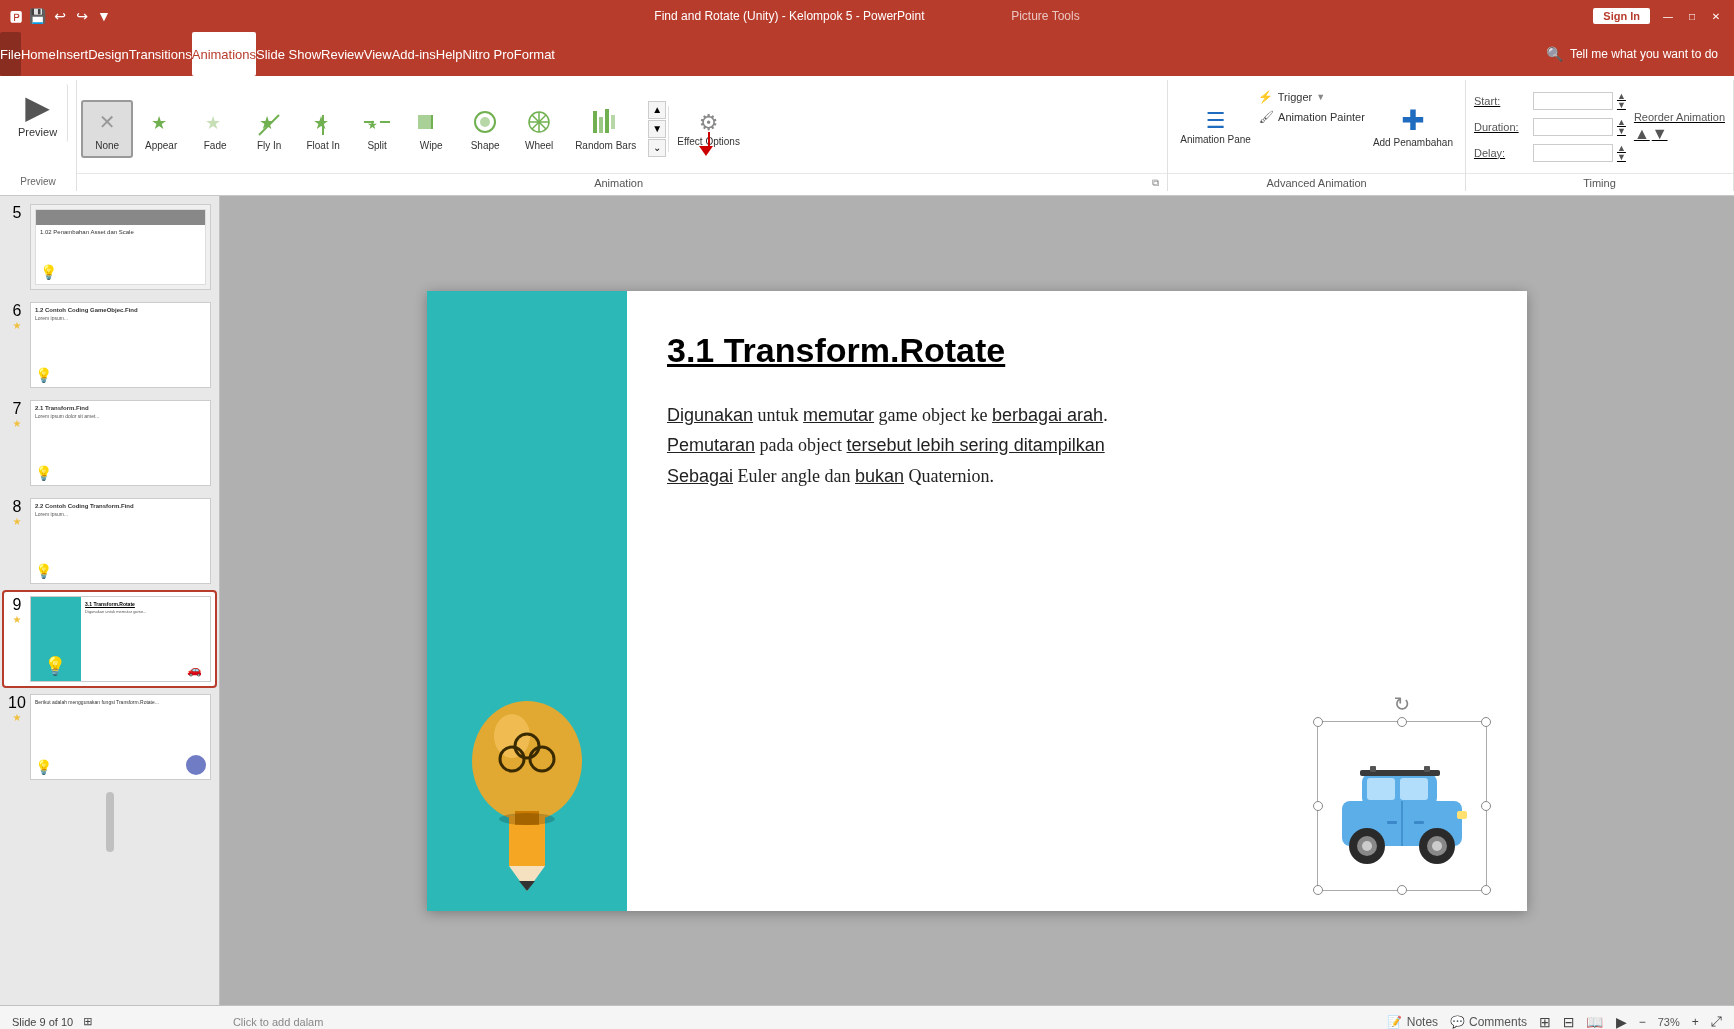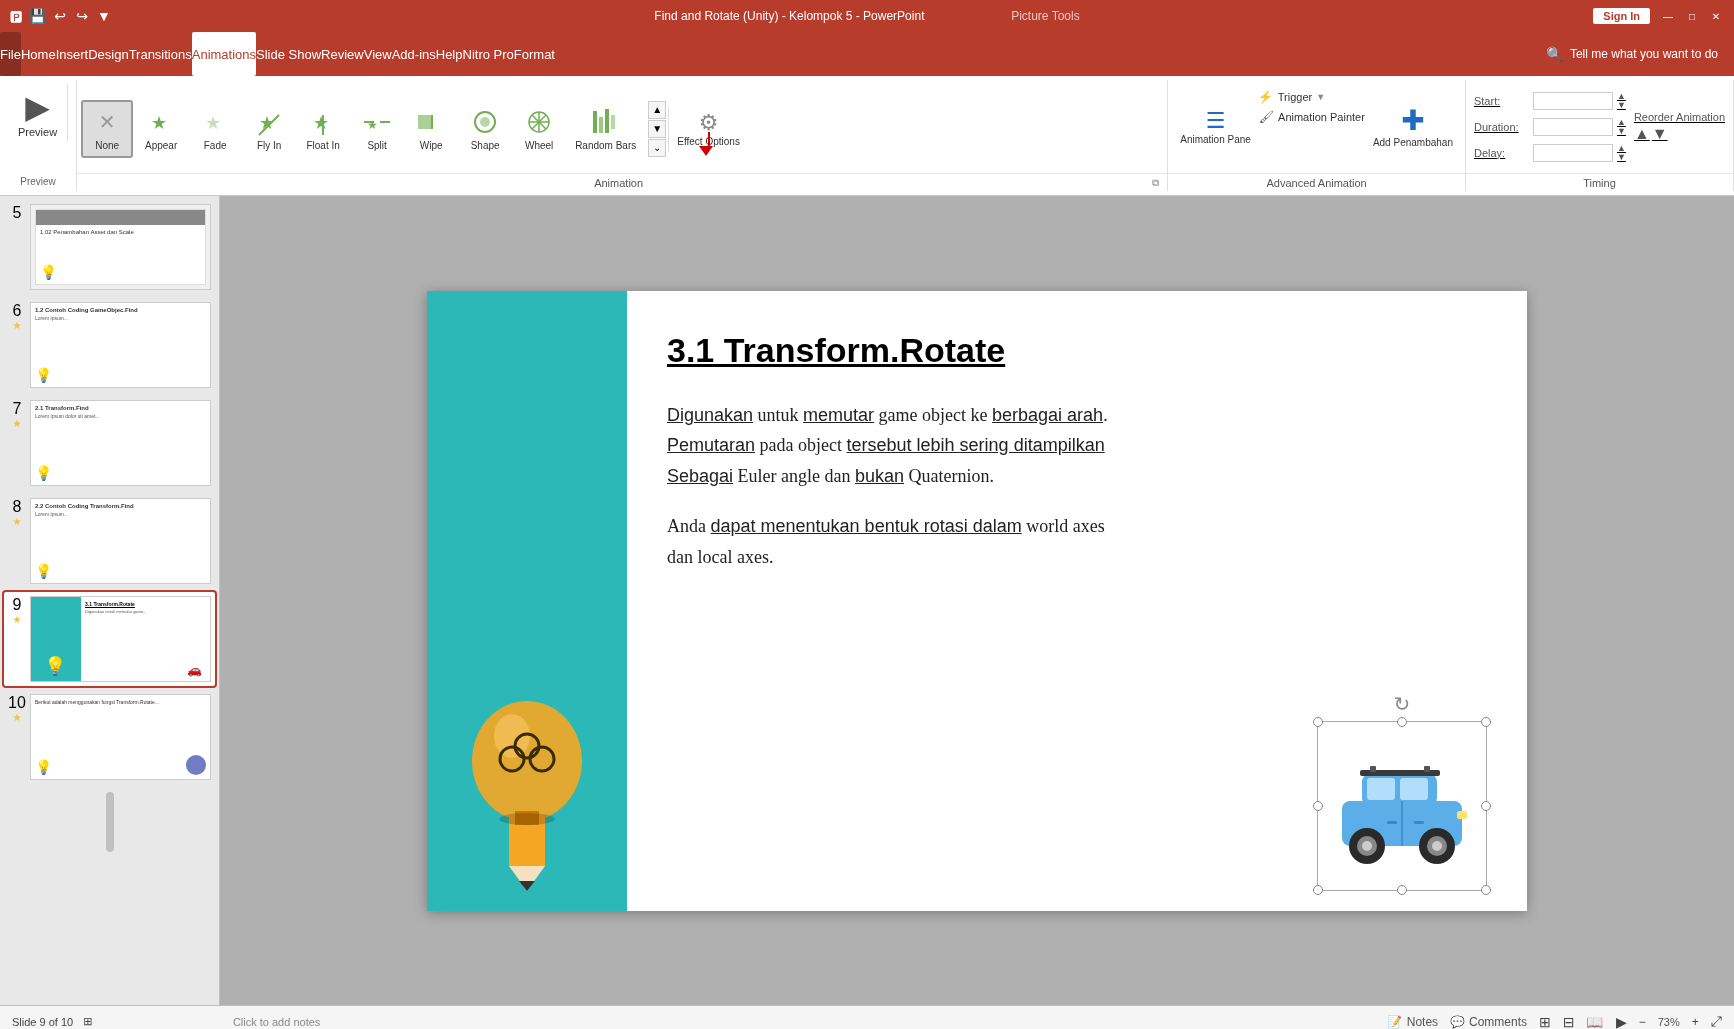--- a/index.html
+++ b/index.html
@@ -693,24 +693,20 @@
         <div class="slide-title">
           <span>3.1 Transform.Rotate</span>
         </div>
 
         <div class="slide-text-block">
           <span class="underline">Digunakan</span> untuk <span class="underline">memutar</span> game object ke <span class="underline">berbagai arah</span>.<br>
           <span class="underline">Pemutaran</span> pada object <span class="underline">tersebut lebih sering ditampilkan</span><br>
           <span class="underline">Sebagai</span> Euler angle dan <span class="underline">bukan</span> Quaternion.
         </div>
 
-        <div class="slide-text-block">
-          Anda <span class="underline">dapat menentukan bentuk rotasi dalam</span> world axes<br>
-          dan local axes.
-        </div>
 
         <div class="car-container">
 
           <div style="position:absolute;top:-30px;left:50%;transform:translateX(-50%);font-size:20px;color:#888;cursor:crosshair;">↻</div>
 
           <div class="selection-dot" style="top:-5px;left:-5px;"></div>
           <div class="selection-dot" style="top:-5px;left:50%;transform:translateX(-50%);"></div>
           <div class="selection-dot" style="top:-5px;right:-5px;"></div>
           <div class="selection-dot" style="top:50%;transform:translateY(-50%);left:-5px;"></div>
           <div class="selection-dot" style="top:50%;transform:translateY(-50%);right:-5px;"></div>
@@ -750,21 +746,21 @@
     </div>
   </div>
 </div>
 
 <div style="height:32px;background:#f5f5f5;border-top:1px solid #c0c0c0;display:flex;align-items:center;padding:0 12px;font-size:11px;color:#444;">
   <span>Slide 9 of 10</span>
   <span style="margin-left:10px;">⊞</span>
   <span style="margin-left:8px;margin-top:31px;">English (United States)</span>
 
   <div style="margin-left:20px;font-size:11px;color:#888;flex:1;text-align:left;display:flex;align-items:center;">
-    <span>Click to add notes</span>
+    <span>Click to add dalam</span>
   </div>
 
   <div style="margin-left:auto;display:flex;align-items:center;gap:12px;">
     <div class="notes-btn">
       <span>📝</span>
       <span>Notes</span>
     </div>
     <div class="notes-btn">
       <span>💬</span>
       <span>Comments</span>

